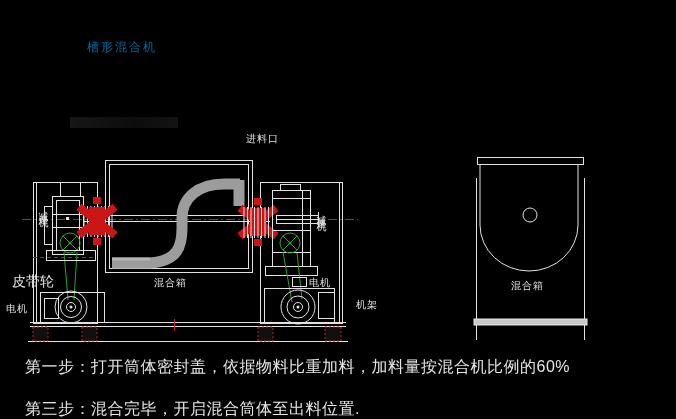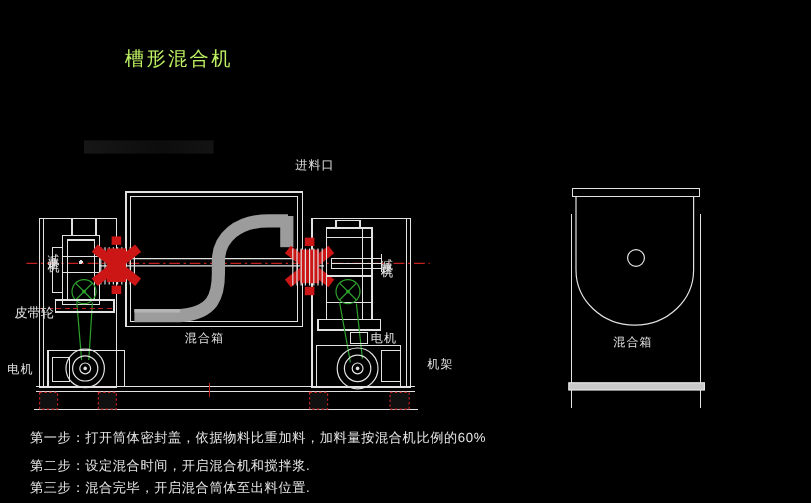--- a/index.html
+++ b/index.html
@@ -2,24 +2,24 @@
 <html><head>
 <meta charset="utf-8">
 <style>
   html,body{margin:0;padding:0;background:#000;}
   #canvas{
     position:relative;width:676px;height:419px;background:#000;overflow:hidden;
     font-family:"Liberation Sans","DejaVu Sans",sans-serif;color:#e4e4e4;
   }
   #linework{position:absolute;left:0;top:0;}
   .label{position:absolute;color:#e2e2e2;font-size:10px;line-height:12px;white-space:nowrap;letter-spacing:1px;}
-  .label-sm{font-size:11px;letter-spacing:0;}
+  .label-sm{font-size:14px;letter-spacing:0;margin-top:20px;}
   .vlabel{position:absolute;color:#e2e2e2;font-size:10px;writing-mode:vertical-rl;text-orientation:upright;letter-spacing:3px;white-space:nowrap;}
-  #page-title{position:absolute;left:104px;top:39px;font-size:16px;letter-spacing:2px;color:#bef264;}
-  .instr{position:absolute;left:25px;font-size:11px;letter-spacing:0.5px;color:#e6e6e6;}
+  #page-title{position:absolute;left:87px;top:39px;font-size:12px;letter-spacing:2px;color:#0369a1;}
+  .instr{position:absolute;left:25px;font-size:16px;letter-spacing:0.5px;color:#e6e6e6;}
   #instr-1{top:357px;}
   #instr-2{top:381px;}
   #instr-3{top:399px;}
   #ghost-strip{position:absolute;left:70px;top:117px;width:108px;height:11px;
     background:linear-gradient(90deg,rgba(160,160,160,.14),rgba(160,160,160,.08) 60%,rgba(160,160,160,.12));
     filter:blur(.4px);}
 </style>
 </head>
 <body>
 
@@ -173,15 +173,14 @@
 
   <div class="label" style="left:309px;top:277px;">电机</div>
 
   <div class="label" style="left:356px;top:299px;">机架</div>
 
   <div class="label" style="left:154px;top:277px;">混合箱</div>
 
   <div class="label" style="left:511px;top:280px;">混合箱</div>
 
   <div class="instr" id="instr-1">第一步：打开筒体密封盖，依据物料比重加料，加料量按混合机比例的60%</div>
-  <div class="instr" id="instr-2">第二步：设定混合时间，开启混合机和搅拌浆.</div>
   <div class="instr" id="instr-3">第三步：混合完毕，开启混合筒体至出料位置.</div>
 </div>
 
 </body></html>

